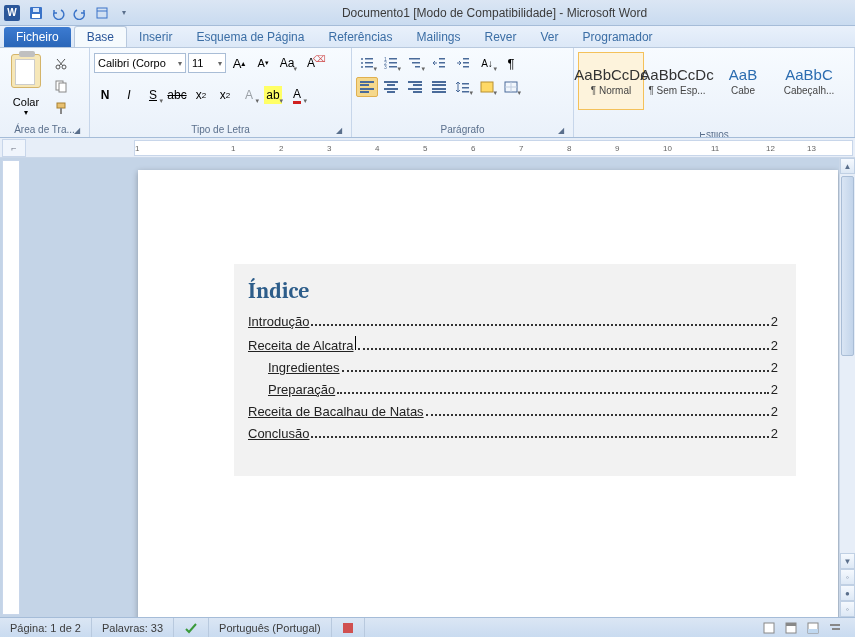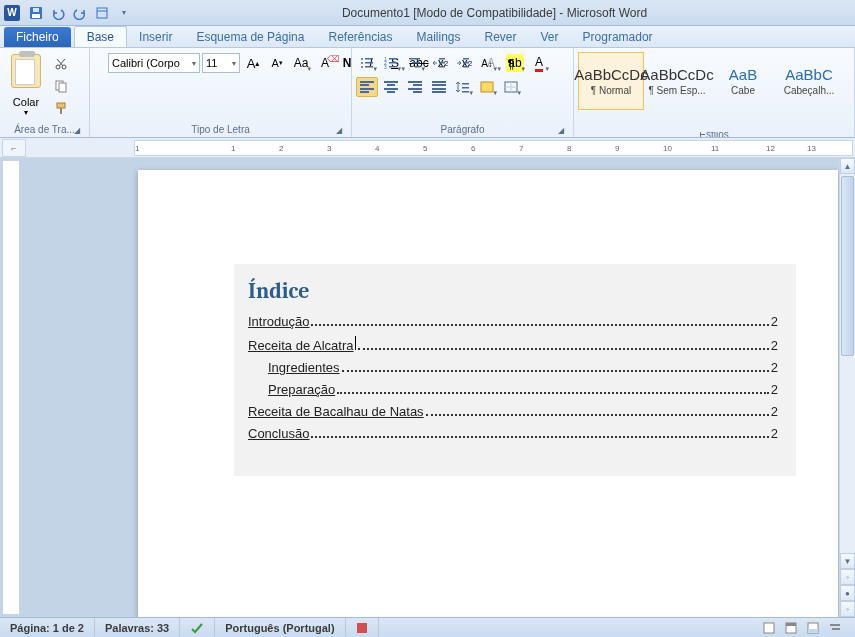--- a/index.html
+++ b/index.html
@@ -32,21 +32,21 @@
   .clip-icon::after { content: ""; position: absolute; top: 4px; left: 3px; width: 18px; height: 24px; background: #fff; border: 1px solid #ccc; }
   .clip-label { font-size: 11px; margin-top: 8px; }
   .clip-dd { font-size: 8px; }
   .small-col { display: flex; flex-direction: column; gap: 2px; padding-top: 4px; }
   .small-btn { width: 20px; height: 20px; display: flex; align-items: center; justify-content: center; cursor: pointer; border-radius: 2px; font-size: 12px; }
 
   
   .font-row { display: flex; gap: 2px; align-items: center; }
   .combo { height: 20px; background: #fff; border: 1px solid #a9bdd6; display: flex; align-items: center; padding: 0 3px; font-size: 11px; cursor: text; }
   .combo .dd { margin-left: auto; font-size: 8px; color: #666; cursor: pointer; padding-left: 3px; }
-  .font-col { display: flex; gap: 0; padding-top: 3px; margin-left: 14px; }
+  .font-col { display: flex; flex-direction: column; gap: 12px; padding-top: 3px; }
   .rbtn { width: 22px; height: 20px; display: flex; align-items: center; justify-content: center; cursor: pointer; border-radius: 2px; font-size: 12px; position: relative; }
   .rbtn.dd::after { content: "▾"; font-size: 7px; position: absolute; right: 1px; bottom: 0; color: #666; }
 
   
   .para-col { display: flex; flex-direction: column; gap: 4px; padding-top: 3px; }
   .align-icon { width: 14px; height: 12px; display: flex; flex-direction: column; justify-content: space-between; }
   .align-icon span { height: 2px; background: #4a6b9a; }
 
   
   .styles-row { display: flex; padding-top: 2px; }
@@ -77,21 +77,21 @@
   .cursor-caret { display: inline-block; width: 1px; height: 14px; background: #000; vertical-align: middle; margin-left: 1px; }
 
   
   .vscroll { width: 16px; background: #e7eef8; border-left: 1px solid #cad7e8; display: flex; flex-direction: column; }
   .vscroll-btn { height: 16px; display: flex; align-items: center; justify-content: center; font-size: 8px; color: #5a6f8c; cursor: pointer; background: linear-gradient(#f5f9fe,#dde8f5); border: 1px solid #c0d0e4; }
   .vscroll-track { flex: 1; position: relative; }
   .vscroll-thumb { position: absolute; left: 1px; right: 1px; top: 2px; height: 180px; background: linear-gradient(90deg,#d9e5f4,#c2d4ea); border: 1px solid #a9bdd6; border-radius: 2px; }
 
   
   .statusbar { position: absolute; left: 0; right: 0; bottom: 0; height: 20px; background: linear-gradient(#dbe6f4,#c9dbf0); border-top: 1px solid #a5bcd8; display: flex; align-items: center; font-size: 11px; color: #3b3b3b; }
-  .status-seg { padding: 2px 10px; border-right: 1px solid #b8c9de; height: 100%; display: flex; align-items: center; gap: 4px; font-weight: bold; }
+  .status-seg { padding: 2px 10px; border-right: 1px solid #b8c9de; height: 100%; display: flex; align-items: center; gap: 4px; }
 </style>
 </head>
 <body>
 
 <div class="titlebar">
   <div class="app-icon">W</div>
   <div class="qat">
     <div class="qat-btn">
         <svg width="14" height="14">
           <rect x="1" y="1" width="12" height="12" fill="#3a73c8" rx="1"></rect>

